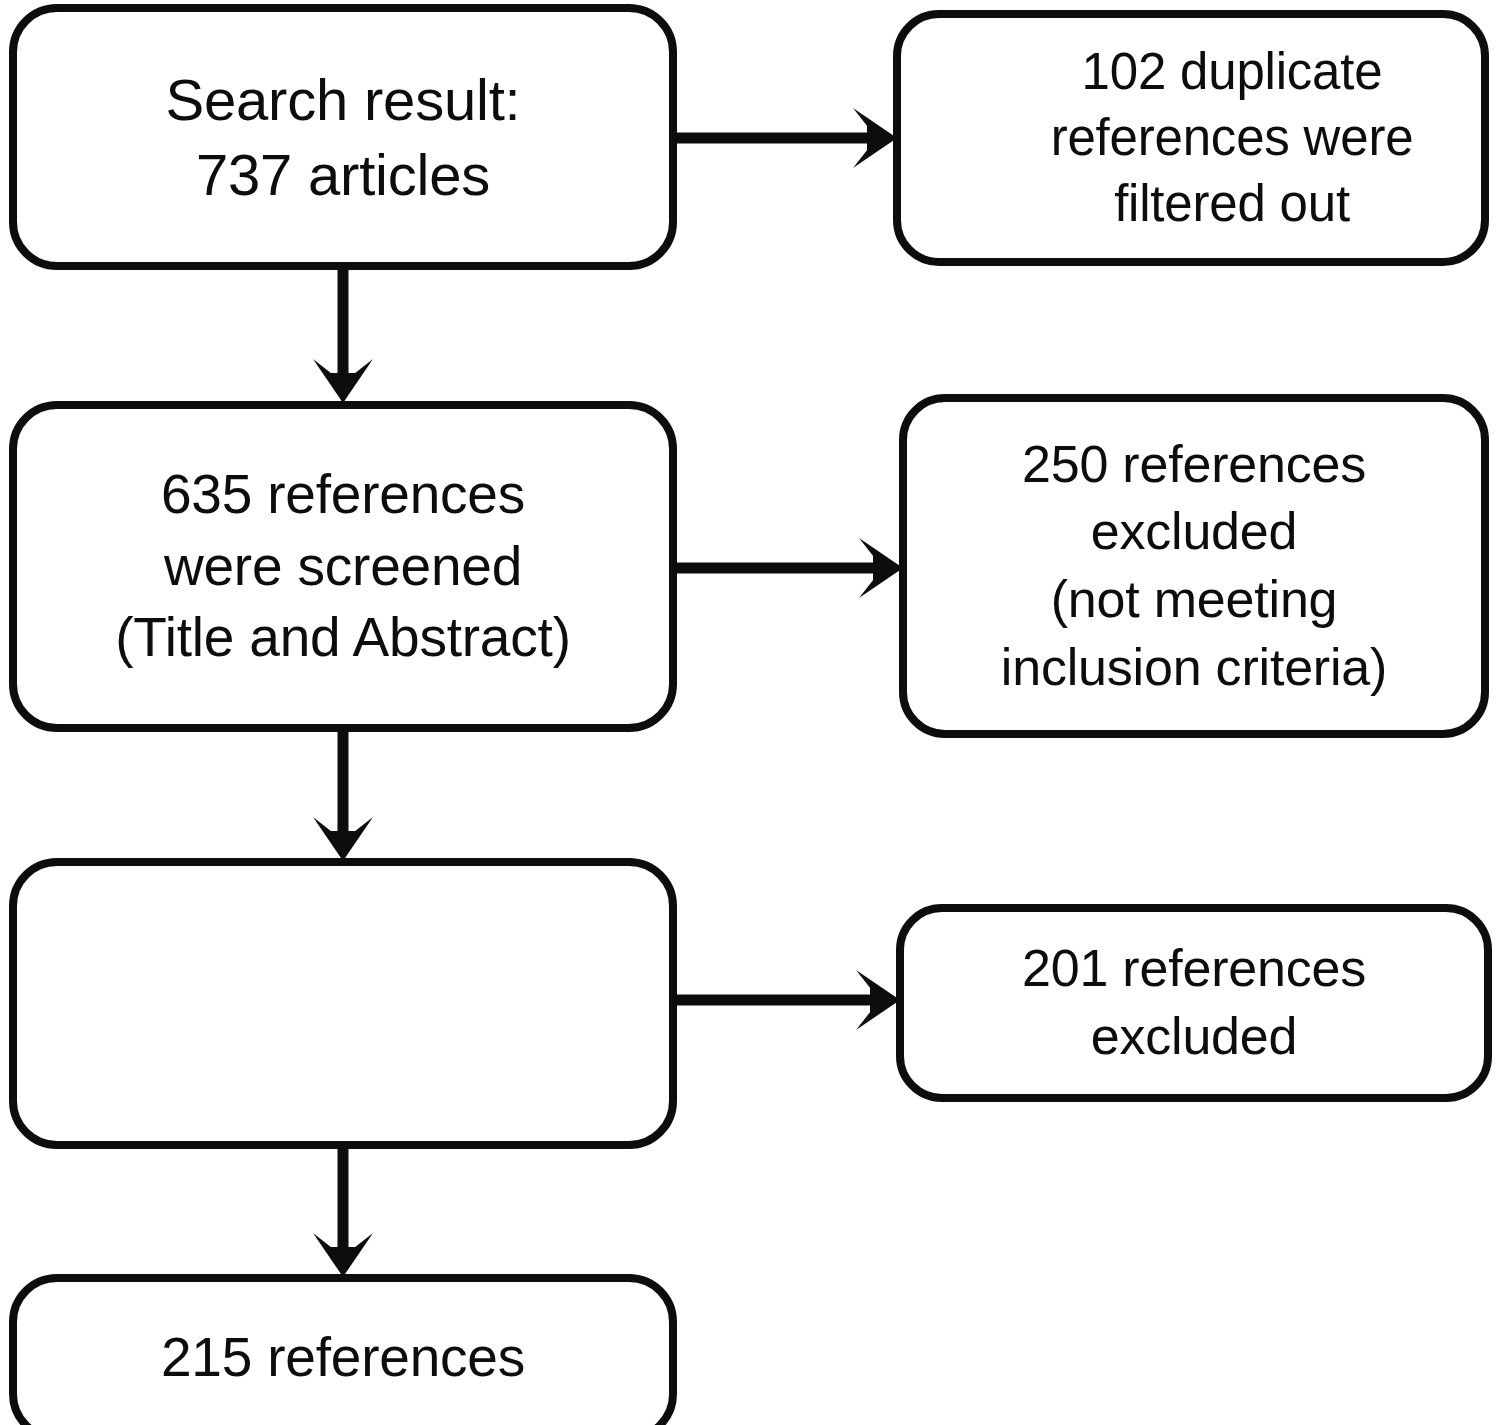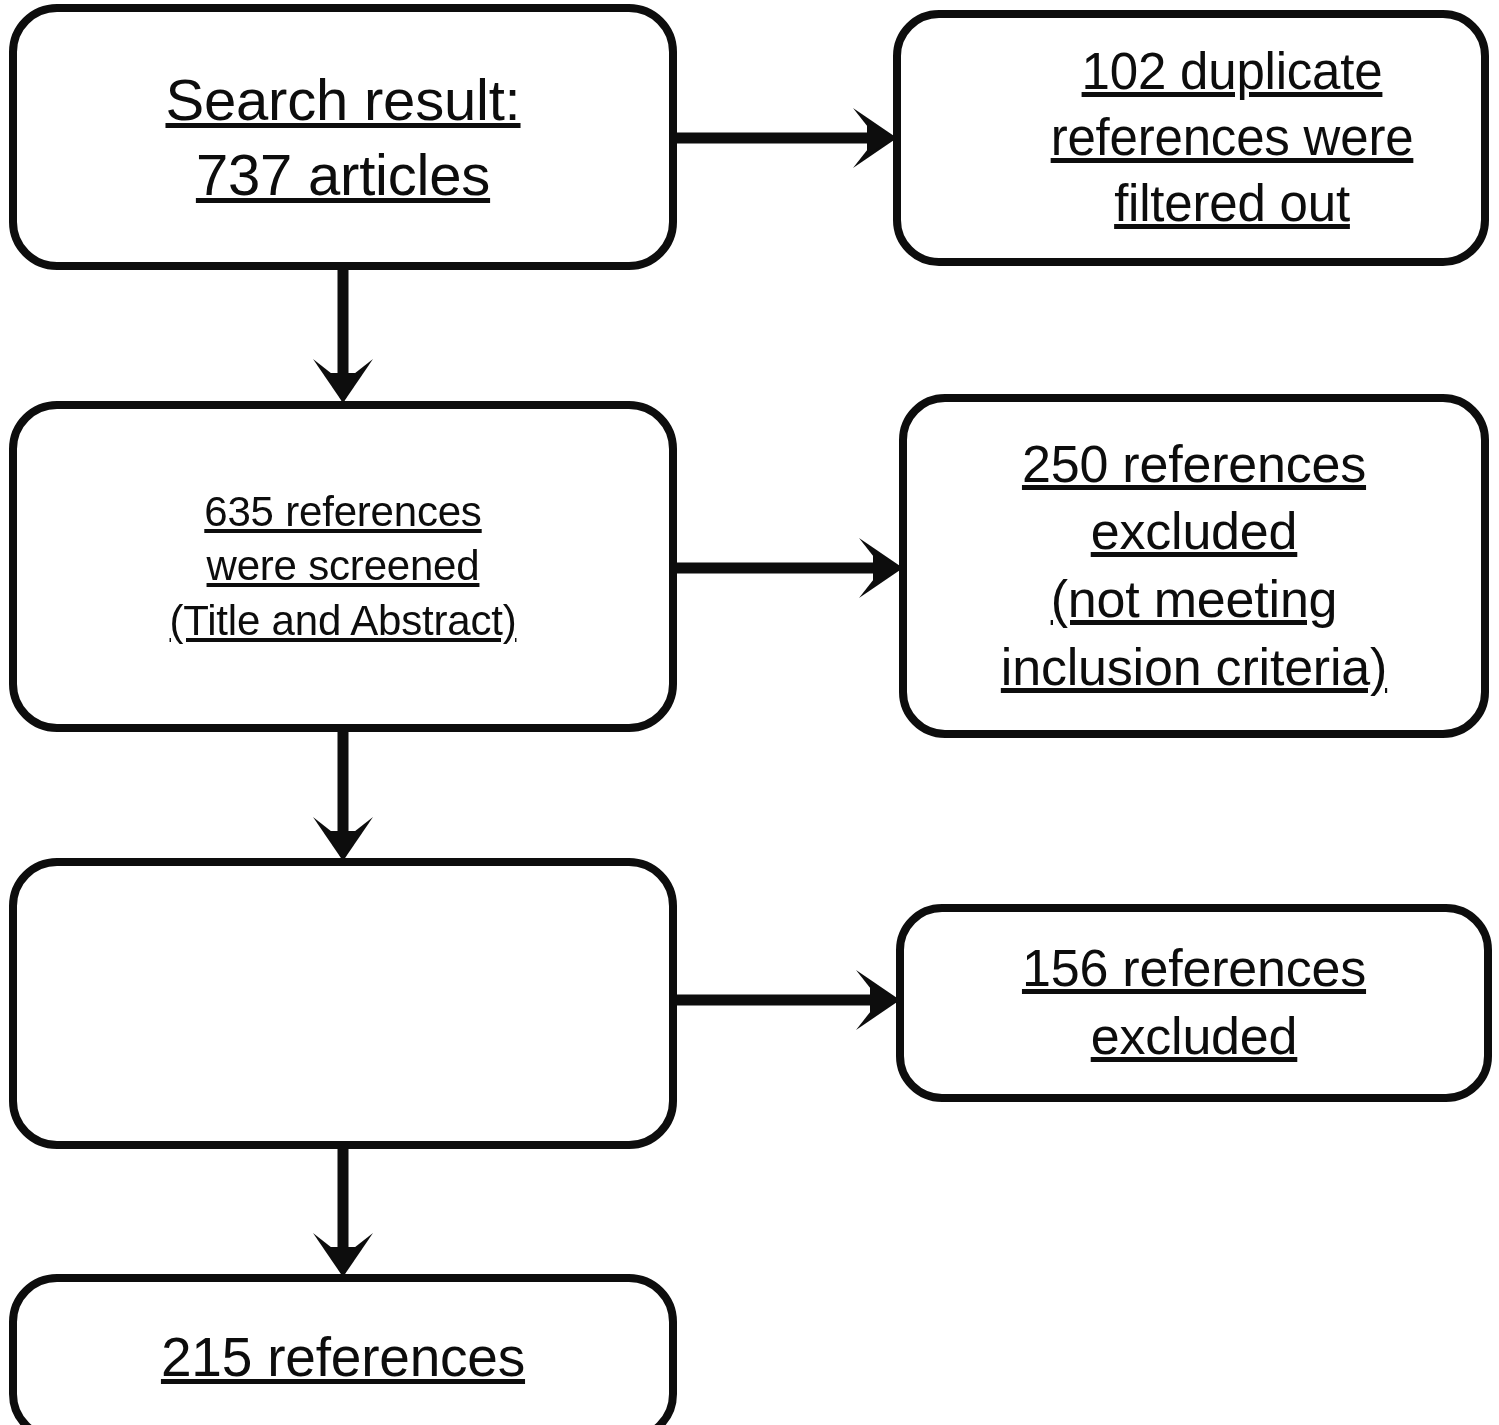--- a/index.html
+++ b/index.html
@@ -36,26 +36,25 @@
     white-space: pre-line;
     letter-spacing: -0.2px;
     user-select: none;
   }
   .node-text {
     display: block;
     width: 100%;
     padding: 0 4px;
     box-sizing: border-box;
     white-space: pre-line;
-    text-decoration: underline;
   }
   
   #node-search-result   { left: 13px;  top: 8px;    width: 660px; height: 258px; font-size: 58px; }
   #node-duplicates      { left: 938px; top: 14px;   width: 588px; height: 248px; font-size: 51px; }
-  #node-screened-ta     { left: 13px;  top: 405px;  width: 660px; height: 323px; font-size: 42px; }
+  #node-screened-ta     { left: 13px;  top: 405px;  width: 660px; height: 323px; font-size: 55px; }
   #node-excluded-386    { left: 903px; top: 398px;  width: 582px; height: 336px; font-size: 52px; }
   #node-screened-full   { left: 13px;  top: 862px;  width: 660px; height: 283px; font-size: 55px; }
   #node-excluded-117    { left: 900px; top: 908px;  width: 588px; height: 190px; font-size: 52px; }
   #node-final-132       { left: 13px;  top: 1278px; width: 660px; height: 160px; font-size: 55px; }
 
   
   #node-screened-full .node-text { white-space: pre; }
 </style>
 </head>
 <body>
@@ -135,21 +134,21 @@
 
   <div class="node-box" id="node-excluded-386">
     <span class="node-text">250 references
 excluded
 (not meeting
 inclusion criteria)</span>
   </div>
 
 
   <div class="node-box" id="node-excluded-117">
-    <span class="node-text">156 references
+    <span class="node-text">201 references
 excluded</span>
   </div>
 
   <div class="node-box" id="node-final-132">
     <span class="node-text">215 references</span>
   </div>
 
 </div>
 
 </body></html>

